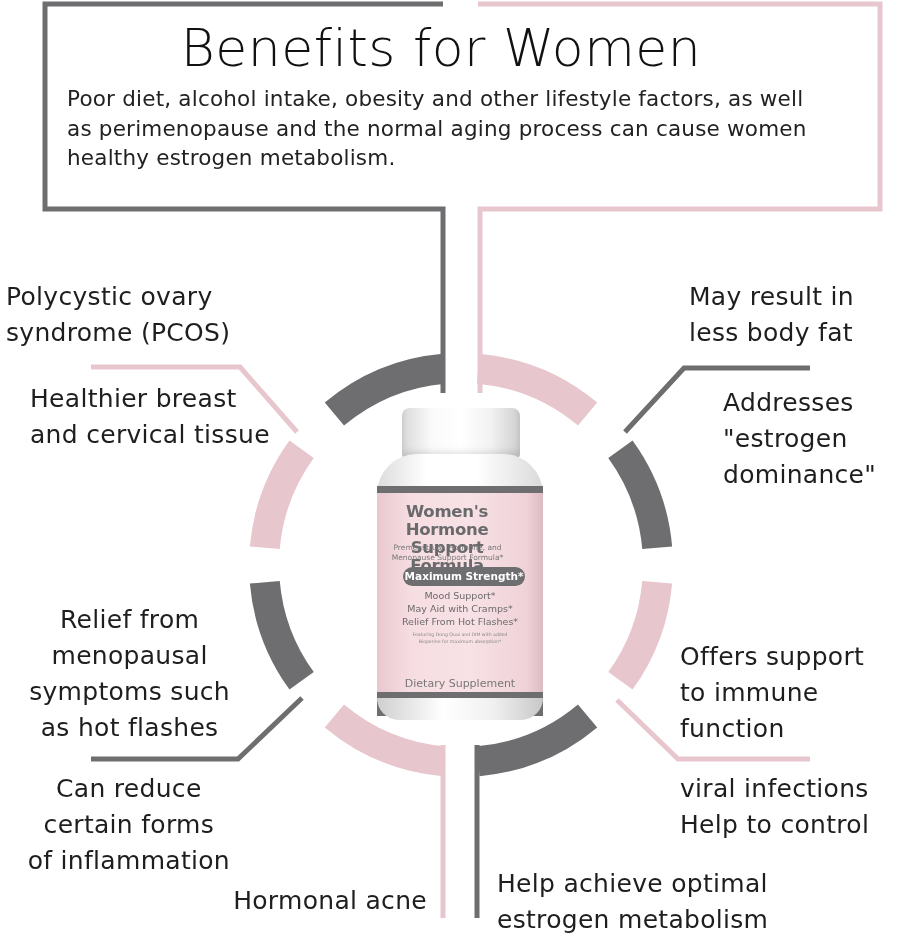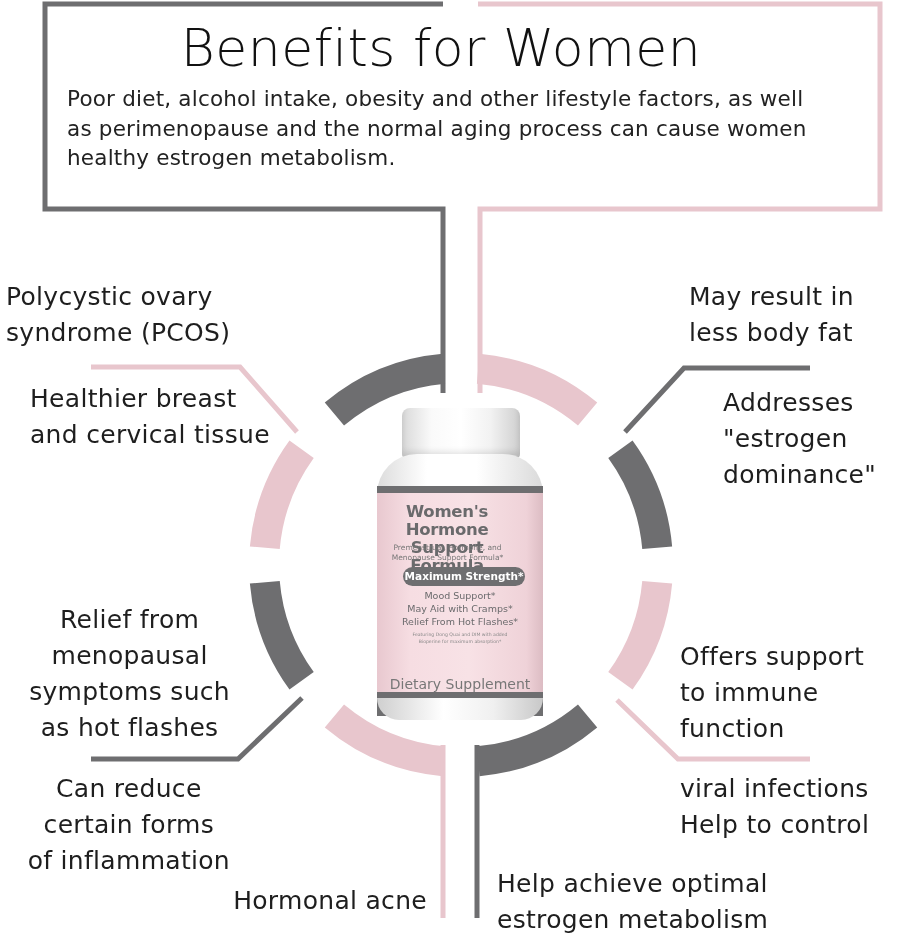--- a/index.html
+++ b/index.html
@@ -28,21 +28,21 @@
           border-top:7px solid #6e6e70; }
   .base { position:absolute; left:2px; top:290px; width:166px; height:22px; border-radius:0 0 22px 22px;
           background:linear-gradient(90deg,#cfcfcf,#ffffff 40%,#f0f0f0 70%,#c8c8c8); }
   .b-title { position:absolute; left:0; width:140px; text-align:center; top:10px; font-size:16.5px; line-height:18px;
              color:#6a6a6c; font-weight:bold; letter-spacing:-0.3px; }
   .b-sub { position:absolute; left:0; width:141px; text-align:center; top:50px; font-size:7.5px; line-height:10px; color:#777; }
   .b-pill { position:absolute; left:26px; top:74px; width:122px; height:19px; border-radius:10px; background:#6e6e70;
             color:#fff; font-size:10.5px; line-height:19px; text-align:center; font-weight:bold; }
   .b-feat { position:absolute; left:0; width:166px; text-align:center; top:96px; font-size:9.5px; line-height:13px; color:#6a6a6c; }
   .b-small { position:absolute; left:0; width:166px; text-align:center; top:138px; font-size:4.6px; line-height:7px; color:#888; }
-  .b-diet { position:absolute; left:0; width:166px; text-align:center; top:186px; font-size:14px; line-height:10px; color:#777; }
+  .b-diet { position:absolute; left:0; width:166px; text-align:center; top:186px; font-size:11px; line-height:10px; color:#777; }
   .b-band { position:absolute; left:0; top:199px; width:166px; height:24px; background:#6e6e70; color:#fff;
             font-size:12.5px; line-height:24px; text-align:center; font-weight:bold; }
 </style>
 </head>
 <body>
 
 <svg class="layer" width="897" height="939" viewBox="0 0 897 939">
 
   <polyline points="443,4 45,4 45,209 443,209 443,393" fill="none" stroke="#6e6e70" stroke-width="5"></polyline>
 

